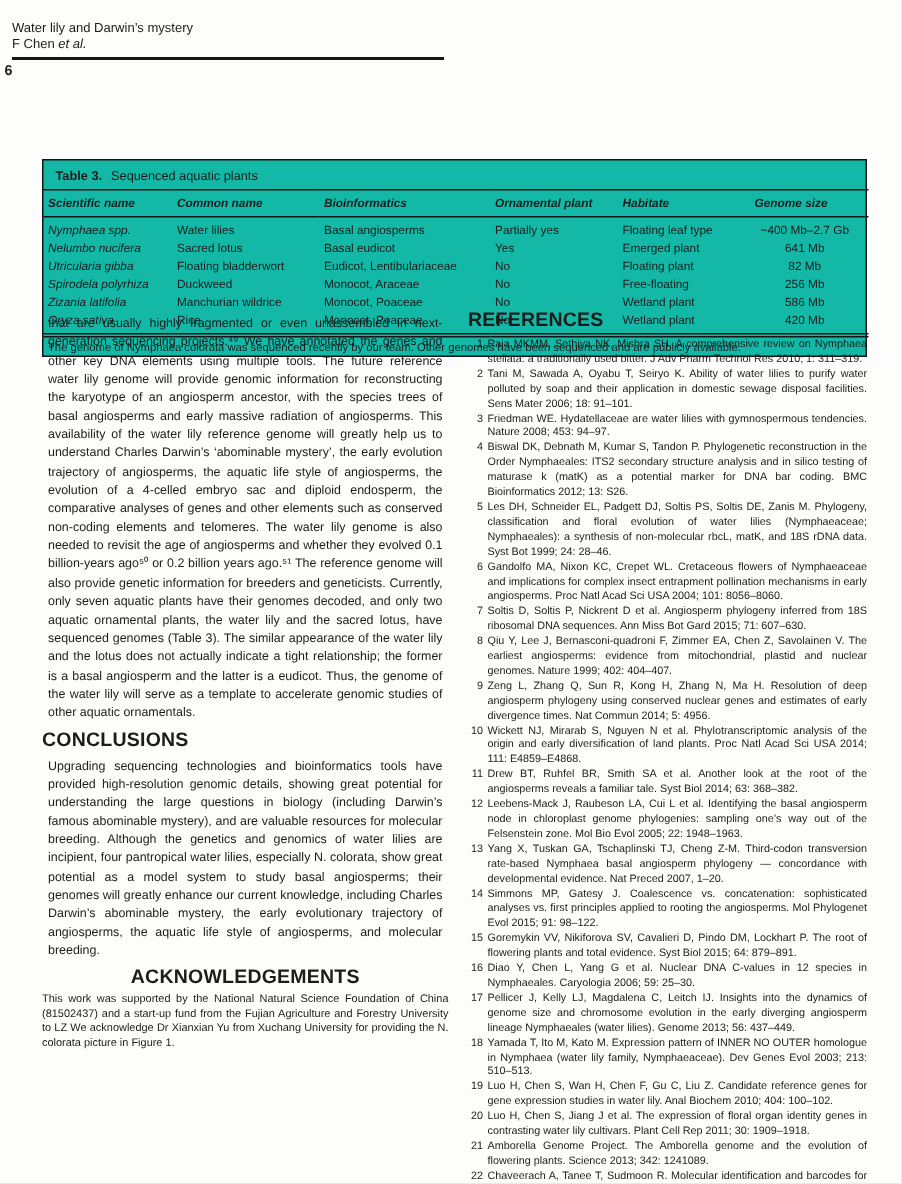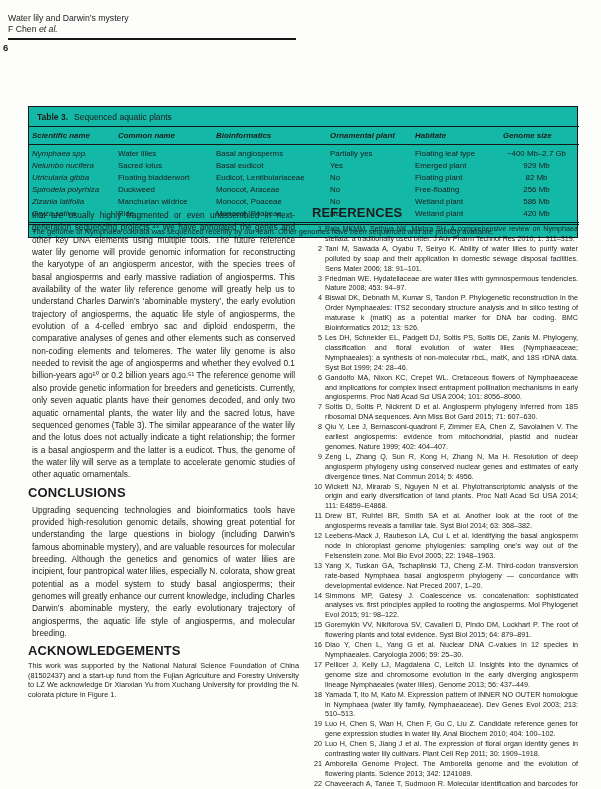--- a/index.html
+++ b/index.html
@@ -42,21 +42,21 @@
 
   
   .columns { position:absolute; top:205px; left:28px; width:550px; display:flex; gap:13px; }
   .col-left  { width:271px; }
   .col-right { width:266px; }
   .body-p { font-size:8.3px; line-height:12.35px; text-align:justify; margin:4px; }
   .small-p { font-size:7.3px; line-height:9.7px; text-align:justify; margin:2.5px 0 0 0; }
   h3.section { font-size:13px; font-weight:700; margin:0; letter-spacing:0.15px; }
   .mt-conclusions { margin-top:27px; }
   .mt-conflict { margin-top:13px; }
-  .mt-ack { margin-top:17px; }
+  .mt-ack { margin-top:17px;text-align:center; }
 
   
   .refs-ol {
     margin:4px 0 0 0; padding:0; list-style:none; counter-reset:refc;
     font-size:7.2px; line-height:9.9px; text-align:justify;
   }
   .refs-ol li { counter-increment:refc; padding-left:13px; text-indent:-13px; }
   .refs-ol li::before {
     content:counter(refc);
     display:inline-block; width:10px; margin-right:3px; text-align:right; text-indent:0;
@@ -104,21 +104,21 @@
           <td>Partially yes</td>
           <td>Floating leaf type</td>
           <td class="c-num">~400 Mb–2.7 Gb</td>
         </tr>
         <tr>
           <td class="c-sci">Nelumbo nucifera</td>
           <td>Sacred lotus</td>
           <td>Basal eudicot</td>
           <td>Yes</td>
           <td>Emerged plant</td>
-          <td class="c-num">929 Mb</td>
+          <td class="c-num">641 Mb</td>
         </tr>
         <tr>
           <td class="c-sci">Utricularia gibba</td>
           <td>Floating bladderwort</td>
           <td>Eudicot, Lentibulariaceae</td>
           <td>No</td>
           <td>Floating plant</td>
           <td class="c-num">82 Mb</td>
         </tr>
         <tr>

